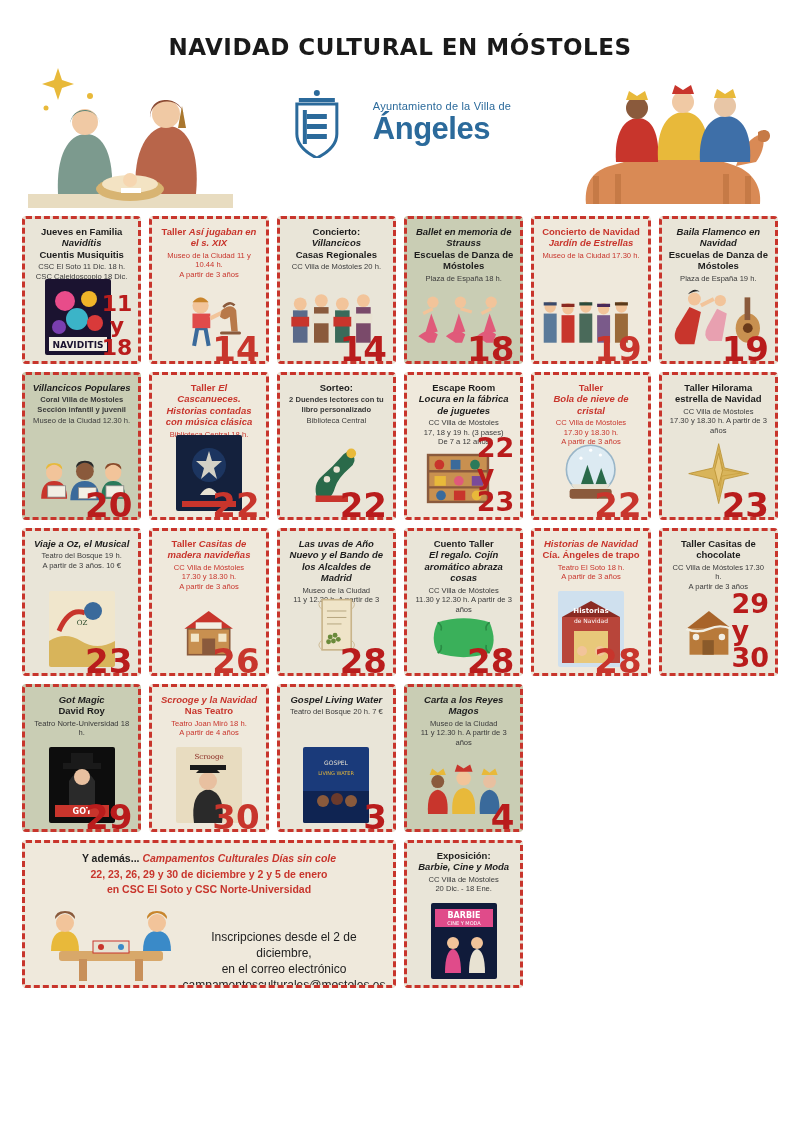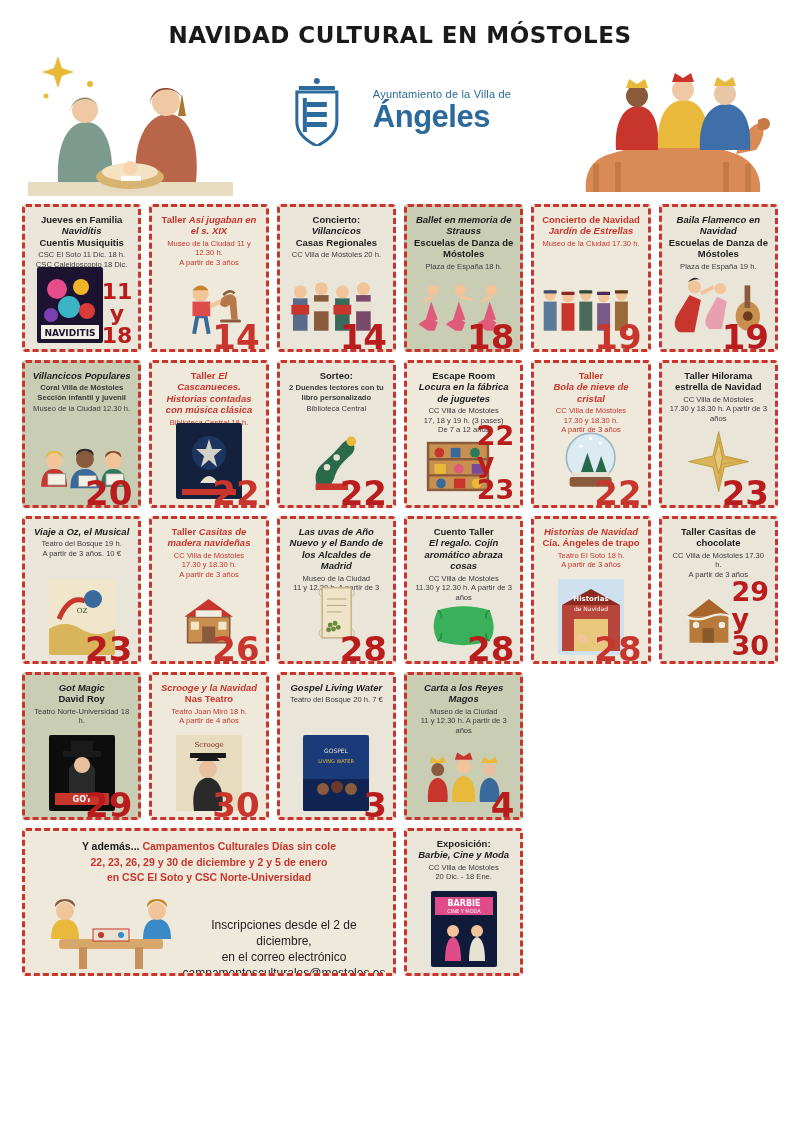--- a/index.html
+++ b/index.html
@@ -4,21 +4,21 @@
 <style>
   * { box-sizing: border-box; margin: 0; padding: 0; }
   body {
     width: 800px; height: 1132px;
     background: #ffffff;
     font-family: "Liberation Sans", sans-serif;
     color: #333;
     overflow: hidden;
     position: relative;
   }
-  .page { width: 800px; height: 1132px; position: relative; padding: 4px 18px; border-radius: 25px; }
+  .page { width: 800px; height: 1132px; position: relative; padding: 16px 18px; border-radius: 25px; }
 
   
   .header {
     height: 200px; position: relative;
   }
   .main-title {
     text-align: center;
     font-family: "DejaVu Sans", sans-serif;
     font-weight: bold;
     font-size: 23px;
@@ -94,21 +94,21 @@
   }
   .daynum.red { color: #c8352c; }
   .daynum.stack {
     bottom: 2px; right: 6px;
     font-size: 22px; text-align: center; line-height: 1.0;
   }
   .daynum.two { font-size: 27px; line-height: 1.0; bottom: 2px; }
 
   .thumb {
     position: absolute;
-    left: 12px; bottom: 6px;
+    left: 20px; bottom: 6px;
     width: 66px; height: 76px;
     border-radius: 2px;
     overflow: hidden;
   }
   .thumb.center { left: 50%; transform: translateX(-50%); }
   .art { position:absolute; left:0; bottom:2px; width:100%; height:86px; }
   .art svg { display:block; width:100%; height:100%; }
 
   
   .promo { text-align: center; }
@@ -210,21 +210,21 @@
       </div>
       <div class="daynum stack" style="white-space:pre-line">11
 y
 18</div>
     </div>
 
     <div class="cell cream">
       <div class="c-title">
         <span class="red">Taller</span> <span class="red it">Así jugaban en el s. XIX</span>
       </div>
-      <div class="c-sub" style="white-space:pre-line;color:#c8352c">Museo de la Ciudad 11 y 12.30 h.
+      <div class="c-sub" style="white-space:pre-line;color:#c8352c">Museo de la Ciudad 11 y 10.44 h.
 A partir de 3 años</div>
       <div class="art">
         <svg viewBox="0 0 140 86" xmlns="http://www.w3.org/2000/svg">
           <rect width="140" height="86" fill="none"></rect>
           <path d="M52 80 l4 -22 h10 l4 22" stroke="#3a6a9b" stroke-width="5" fill="none"></path>
           <circle cx="60" cy="30" r="10" fill="#f2c49a"></circle>
           <path d="M50 26 q10 -12 20 0" fill="#c8852c"></path>
           <rect x="50" y="40" width="22" height="18" fill="#e04b4b"></rect>
           <path d="M72 46 l16 -8" stroke="#f2c49a" stroke-width="5"></path>
           <path d="M86 36 q12 -10 18 0 l2 26 h-8 l-2 -18 q-6 6 -12 0z" fill="#b8794a"></path>
@@ -665,21 +665,21 @@
           <circle cx="102" cy="40" r="8" fill="#e8c0a0"></circle>
             <path d="M92 32 h20 l-3 -8 -7 5 -7 -5z" fill="#e8b93a"></path>
         </svg>
       </div>
       <div class="daynum">4</div>
     </div>
 
     <div class="cell cream wide">
       <div class="promo">
         <div class="p1">
-          <span class="black">Y además...</span> <span style="">Campamentos Culturales Días sin cole</span>
+          <span class="black">Y además...</span> <span style="font-style:italic">Campamentos Culturales Días sin cole</span>
         </div>
         <div class="p1">22, 23, 26, 29 y 30 de diciembre y 2 y 5 de enero</div>
         <div class="p1">en CSC El Soto y CSC Norte-Universidad</div>
         <div class="p2" style="white-space:pre-line;margin-left:150px;text-align:center">Inscripciones desde el 2 de diciembre,
 en el correo electrónico
 campamentosculturales@mostoles.es
 (más información en
 www.mostoles.es)</div>
       </div>
       <div class="promo-art">

